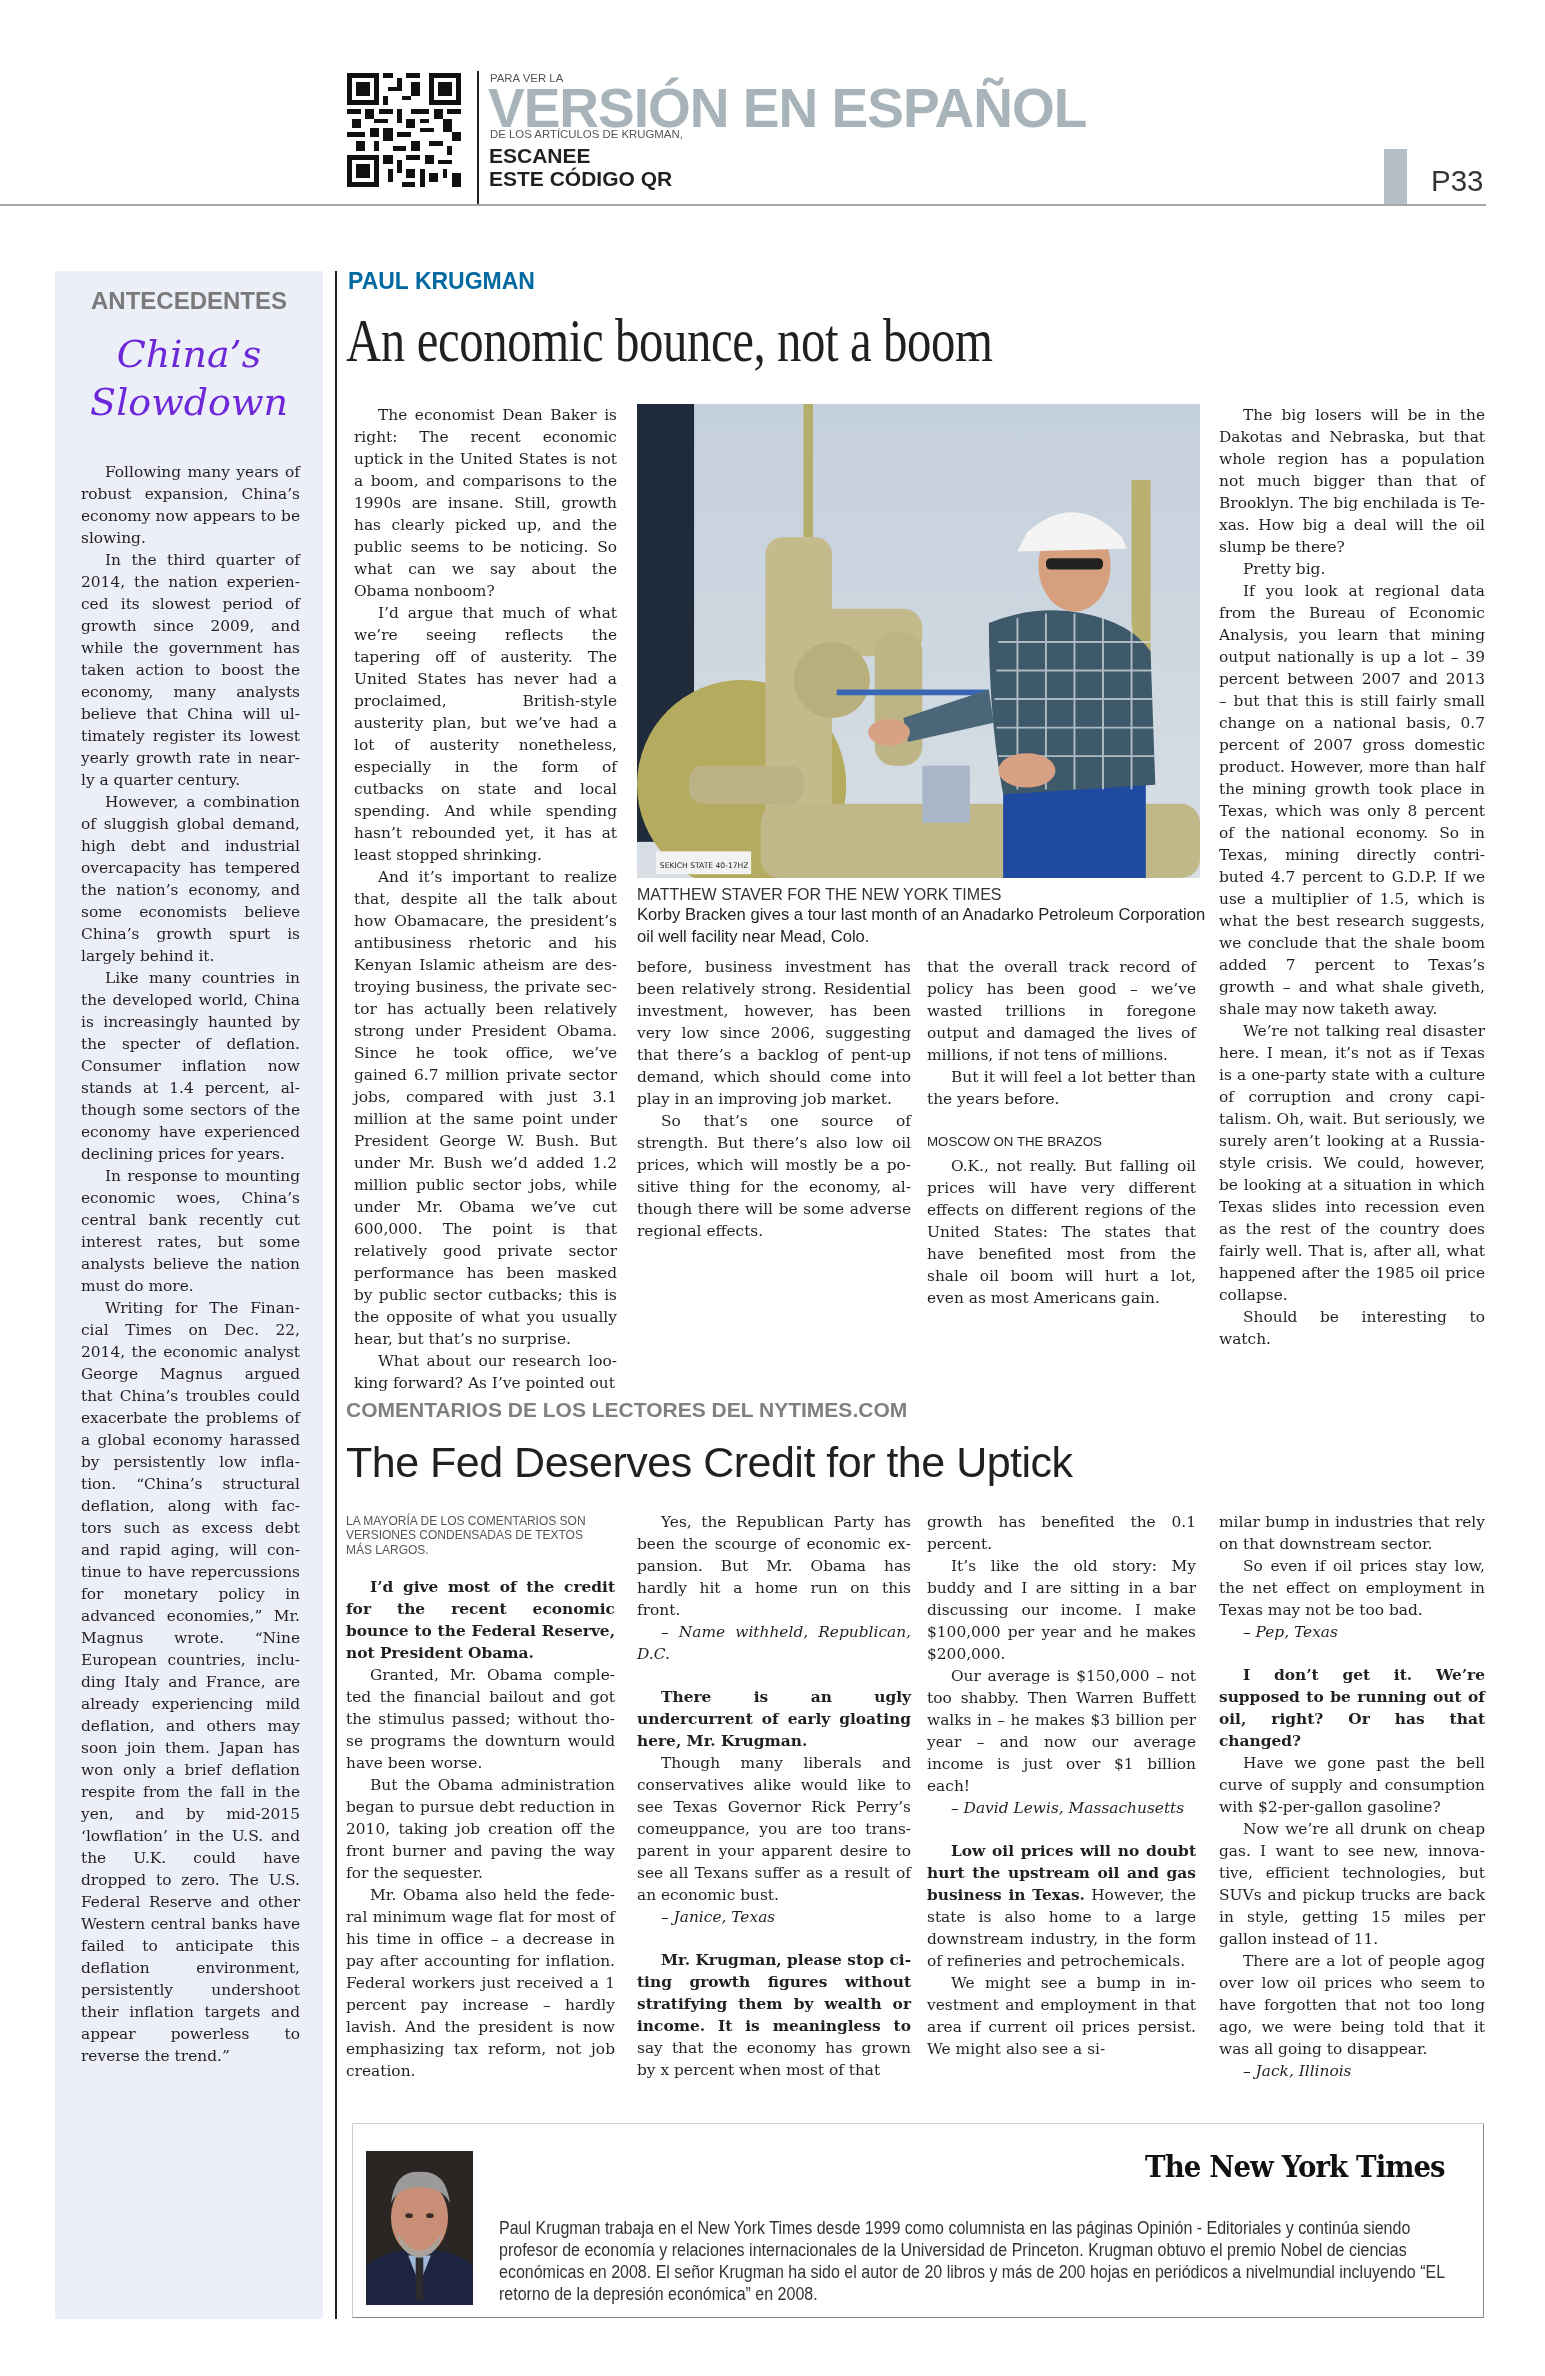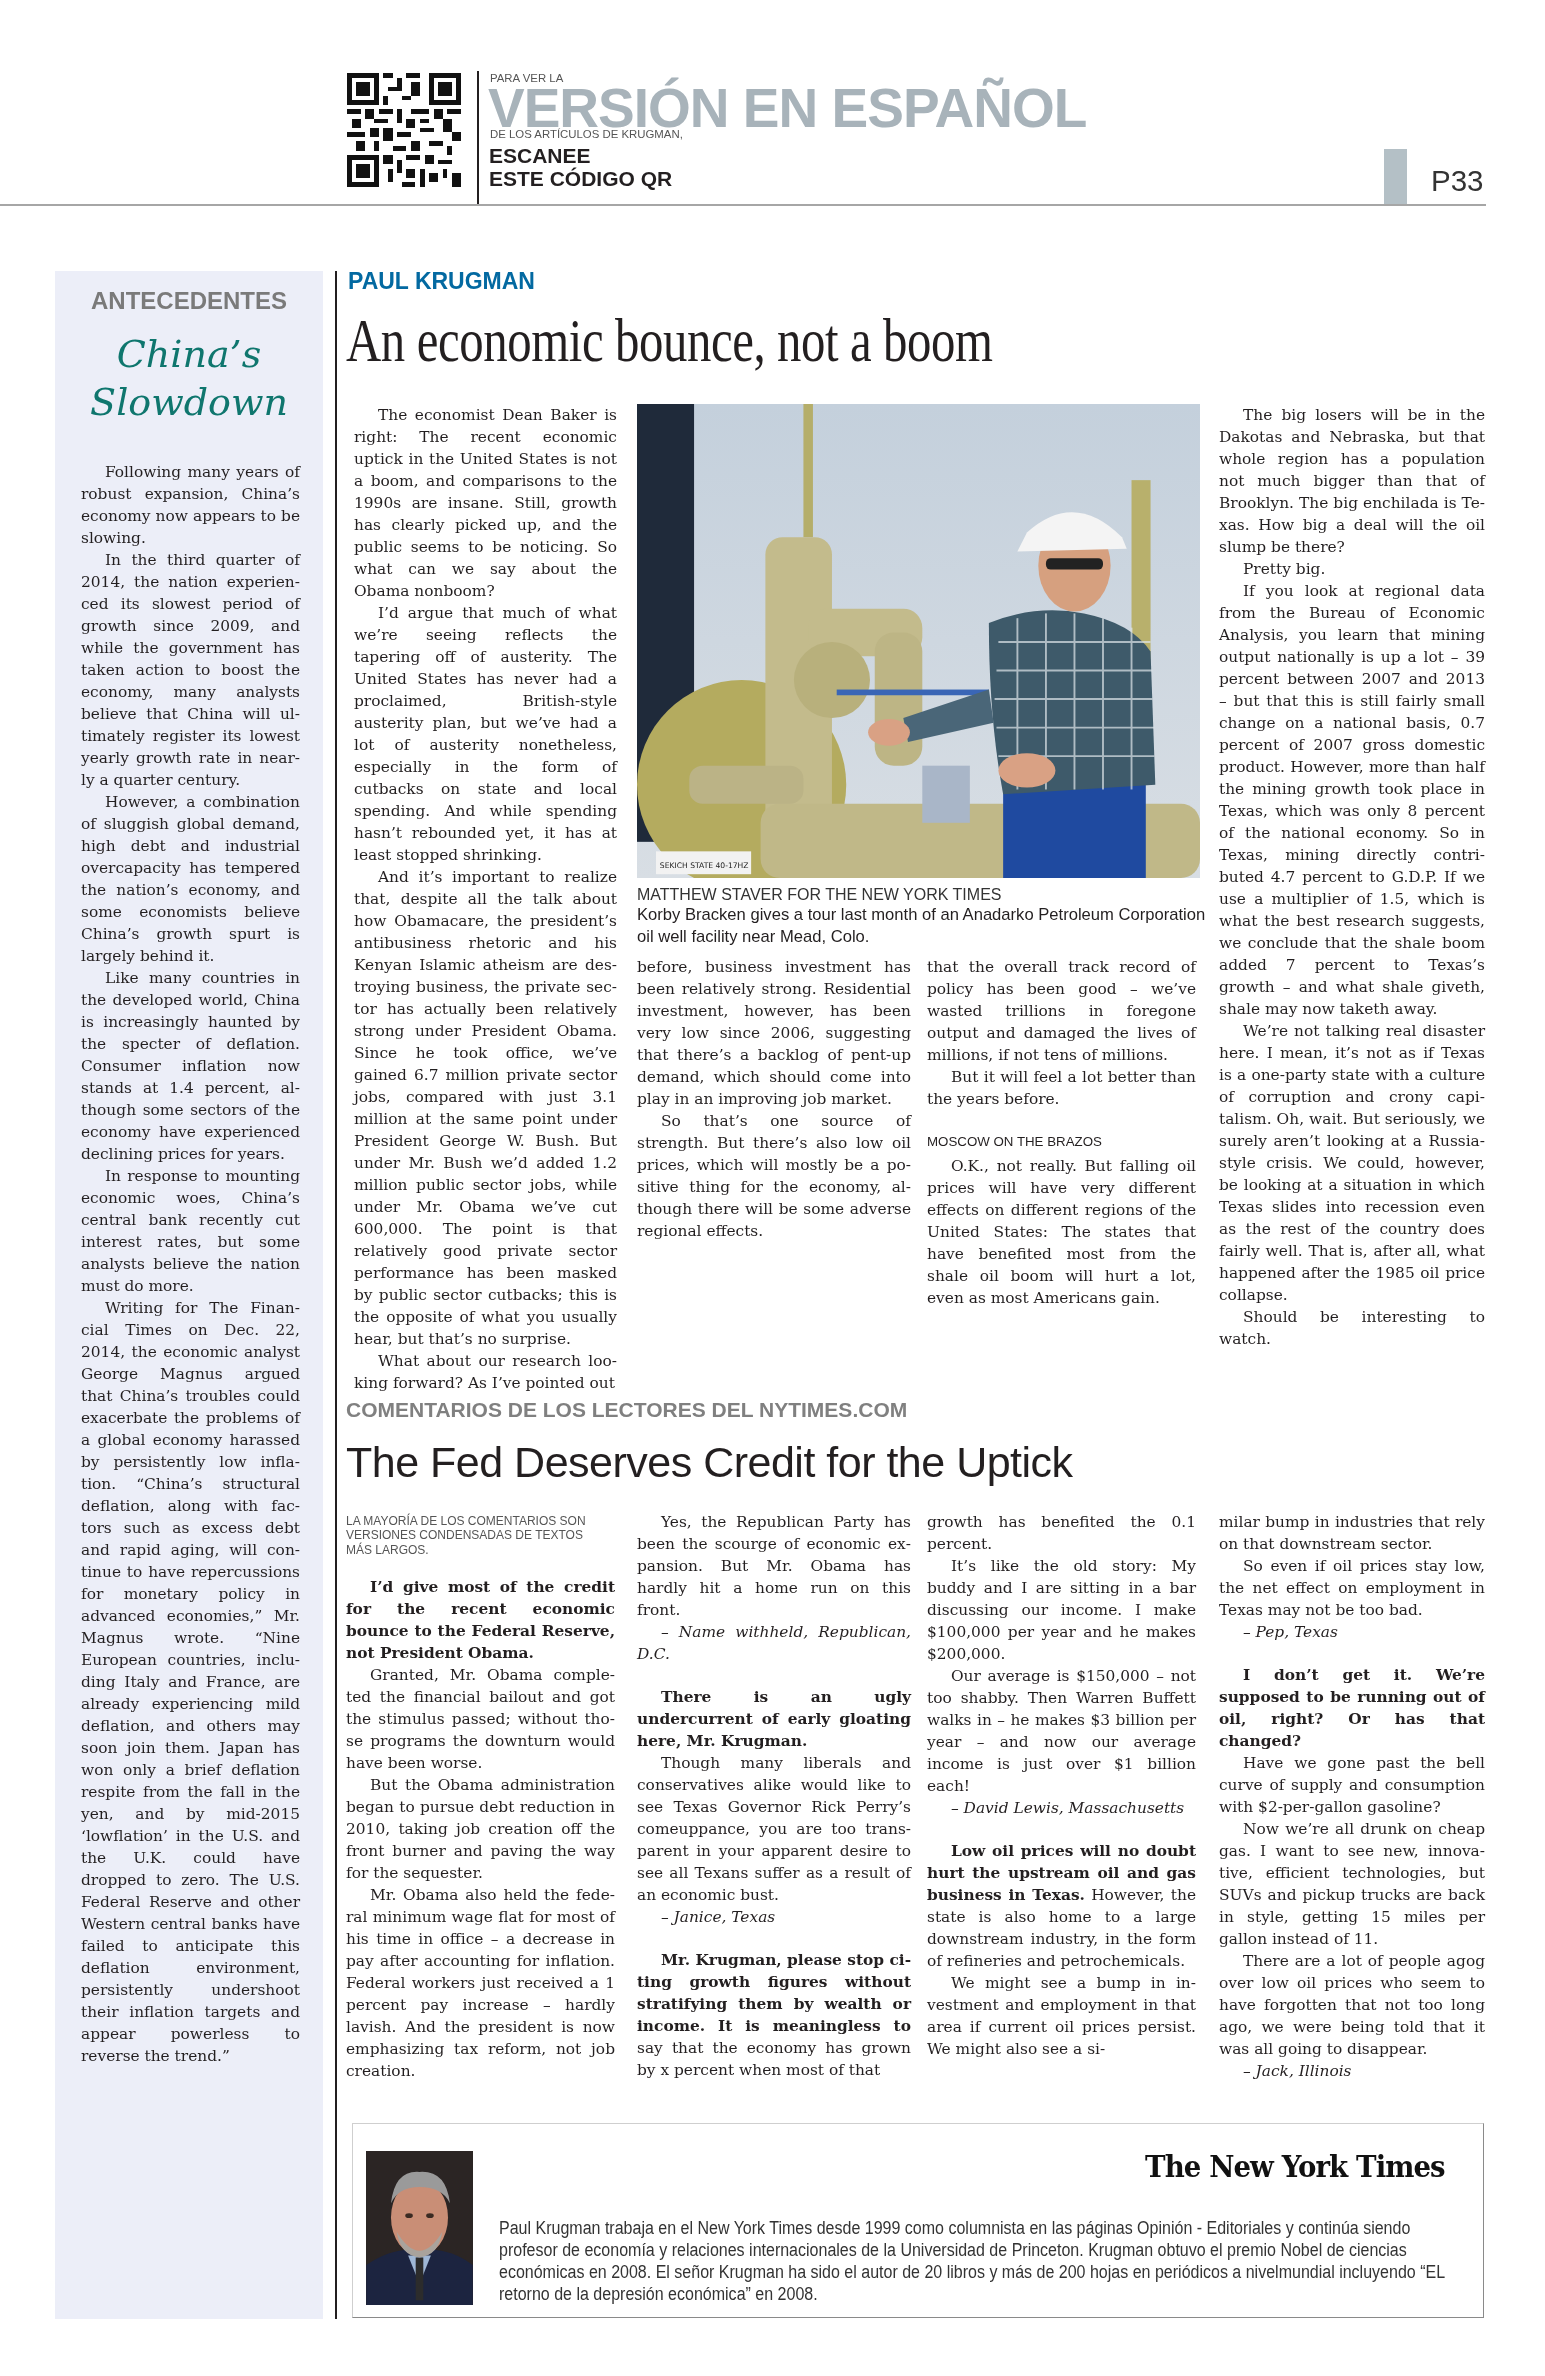--- a/index.html
+++ b/index.html
@@ -13,21 +13,21 @@
   .hdr-small { font-family:"Liberation Sans", sans-serif; font-size:11.4px; color:#555; letter-spacing:0; }
   .hdr-big { font-family:"Liberation Sans", sans-serif; font-weight:bold; font-size:55px; color:#a8b3ba; line-height:53px; letter-spacing:-1px; white-space:nowrap; }
   .hdr-scan { font-family:"Liberation Sans", sans-serif; font-weight:bold; font-size:21px; color:#231f20; line-height:25px; }
   .hdr-rule { left:0; top:204px; width:1486px; height:1.9px; background:#a6a6a6; }
   .page-tab { left:1384px; top:149px; width:23px; height:56px; background:#b4c0c6; }
   .page-num { left:1431px; top:164px; font-family:"Liberation Sans", sans-serif; font-size:29.5px; color:#333; }
 
   
   .sidebar { left:55px; top:271px; width:268px; height:2048px; background:#eceef8; }
   .sb-kicker { position:absolute; left:0; width:268px; top:16px; text-align:center; font-family:"Liberation Sans", sans-serif; font-weight:bold; font-size:24px; color:#7a7a7a; }
-  .sb-title { position:absolute; left:0; width:268px; top:59px; text-align:center; font-family:"DejaVu Serif", serif; font-style:italic; font-size:38px; line-height:48px; color:#0f766e; }
+  .sb-title { position:absolute; left:0; width:268px; top:59px; text-align:center; font-family:"DejaVu Serif", serif; font-style:italic; font-size:38px; line-height:48px; color:#6d28d9; }
   .sb-body { position:absolute; left:26px; width:219px; top:190px; font-family:"DejaVu Serif", serif; font-size:15.4px; line-height:22px; text-align:justify; hyphens:auto; }
   .sb-body p { margin:0; text-indent:24px; }
 
   .main-vline { left:335px; top:271px; width:1.9px; height:2048px; background:#231f20; }
 
   
   .byline { left:348px; top:268px; font-family:"Liberation Sans", sans-serif; font-weight:bold; font-size:23px; color:#0369a1; }
   .headline { left:346px; top:306px; font-family:"Liberation Serif", serif; font-size:61px; color:#231f20; transform:scaleX(0.80); transform-origin:left top; white-space:nowrap; letter-spacing:-0.5px; }
   .col { position:absolute; font-family:"DejaVu Serif", serif; font-size:15.4px; line-height:22px; text-align:justify; hyphens:auto; color:#231f20; }
   .col p { margin:0; text-indent:24px; }

